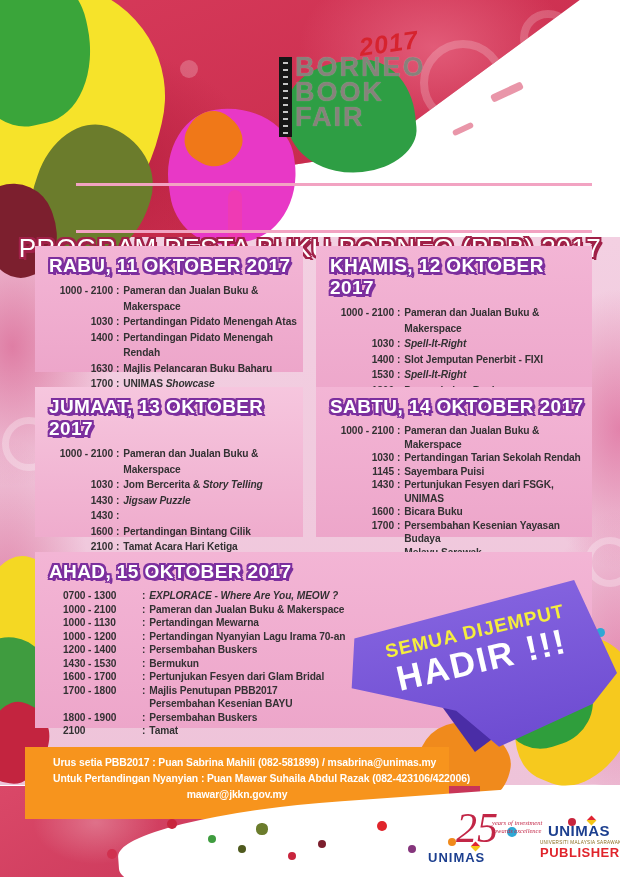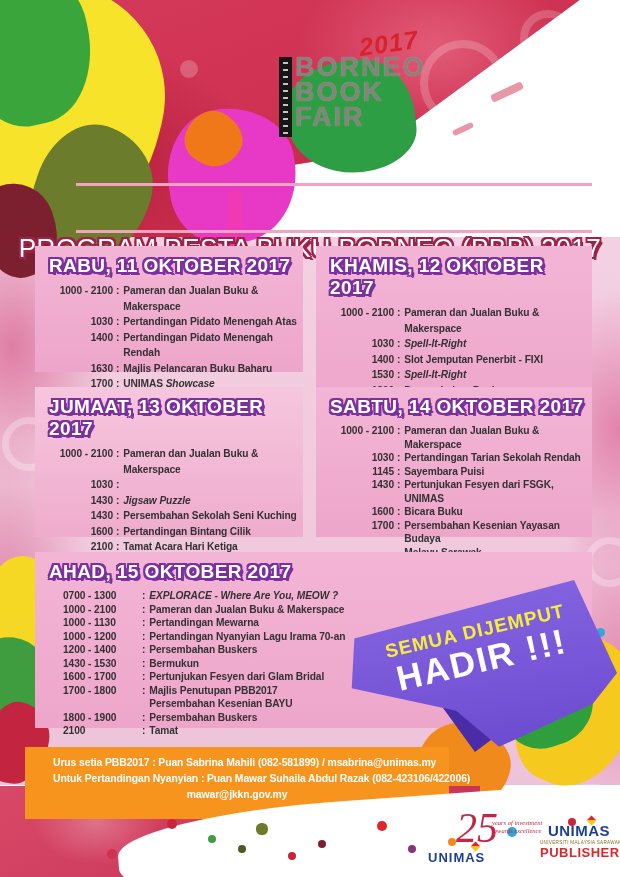--- a/index.html
+++ b/index.html
@@ -250,30 +250,30 @@
     <h2 class="day-heading">JUMAAT, 13 OKTOBER 2017</h2>
     <div class="events rows-loose">
         <div class="event-row">
           <span class="ev-time">1000 - 2100</span>
           <span class="ev-colon">:</span>
           <span class="ev-desc">Pameran dan Jualan Buku &amp; Makerspace</span>
         </div>
         <div class="event-row">
           <span class="ev-time">1030</span>
           <span class="ev-colon">:</span>
+          <span class="ev-desc">Jom Bercerita &amp; <em>Story Telling</em></span>
         </div>
         <div class="event-row">
           <span class="ev-time">1430</span>
           <span class="ev-colon">:</span>
           <span class="ev-desc"><em>Jigsaw Puzzle</em></span>
         </div>
         <div class="event-row">
           <span class="ev-time">1430</span>
           <span class="ev-colon">:</span>
-          <span class="ev-desc">Persembahan Sekolah Seni Kuching</span>
         </div>
         <div class="event-row">
           <span class="ev-time">1600</span>
           <span class="ev-colon">:</span>
           <span class="ev-desc">Pertandingan Bintang Cilik</span>
         </div>
         <div class="event-row">
           <span class="ev-time">2100</span>
           <span class="ev-colon">:</span>
           <span class="ev-desc">Tamat Acara Hari Ketiga</span>

